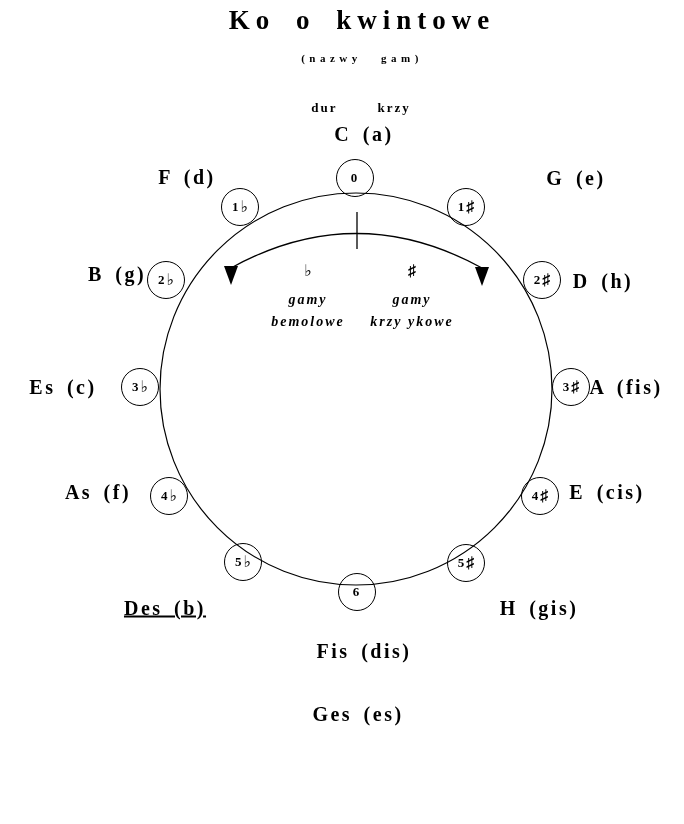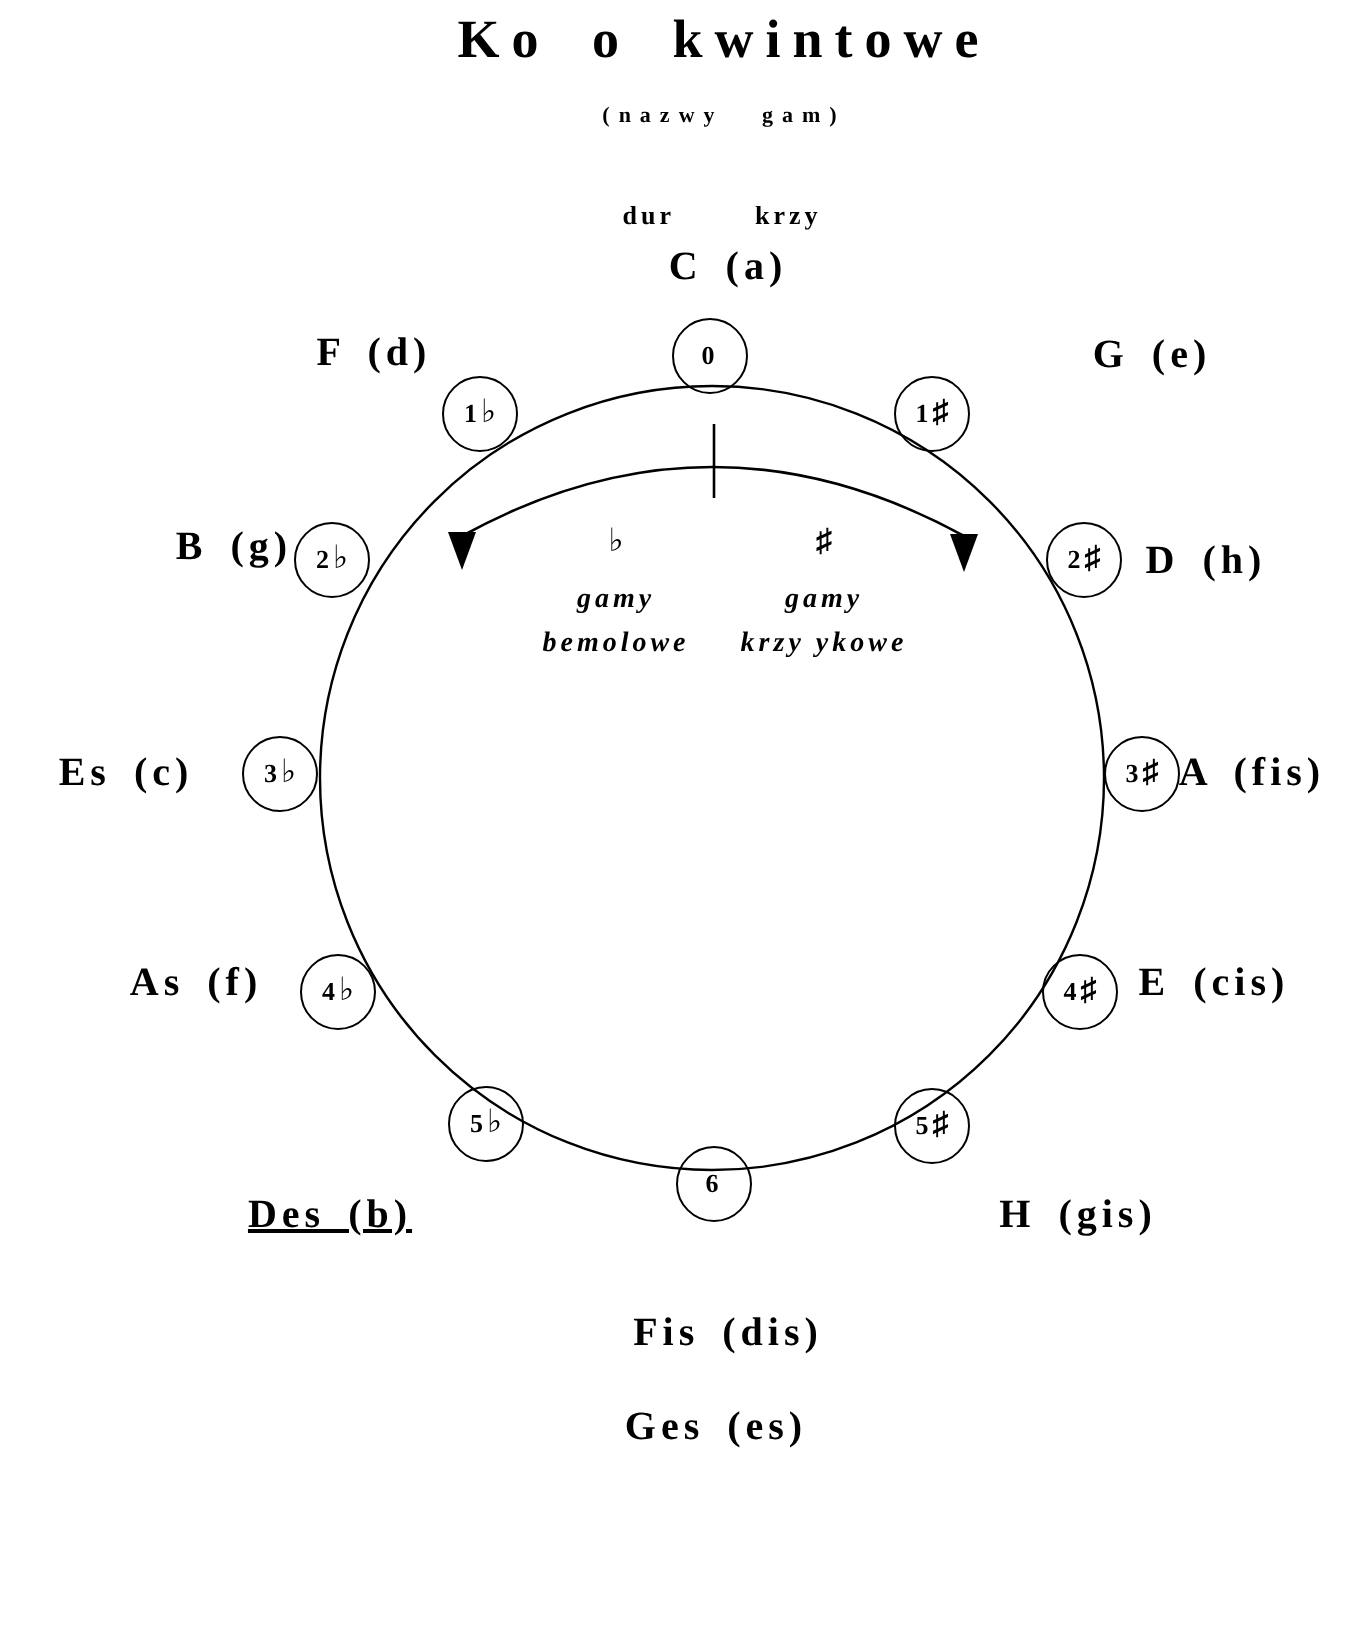--- a/index.html
+++ b/index.html
@@ -87,21 +87,21 @@
     <span class="ln">gamy</span>
     <span class="ln">krzy ykowe</span>
   </div>
 
   <div class="abs ctr node-label" style="left:364px; top:134px;">C (a)</div>
   <div class="abs ctr node-label" style="left:530px; top:178px;margin-left:46px;">G (e)</div>
   <div class="abs ctr node-label" style="left:603px; top:281px;text-align:right;">D (h)</div>
   <div class="abs ctr node-label" style="left:626px; top:387px;">A (fis)</div>
   <div class="abs ctr node-label" style="left:607px; top:492px;">E (cis)</div>
   <div class="abs ctr node-label" style="left:539px; top:608px;">H (gis)</div>
-  <div class="abs ctr node-label" style="left:364px; top:651px;margin-top:16px;">Fis (dis)</div>
+  <div class="abs ctr node-label" style="left:364px; top:651px;">Fis (dis)</div>
   <div class="abs ctr node-label" style="left:358px; top:714px;">Ges (es)</div>
   <div class="abs ctr node-label" style="left:165px; top:608px;text-decoration:underline;">Des (b)</div>
   <div class="abs ctr node-label" style="left:98px;  top:492px;">As (f)</div>
   <div class="abs ctr node-label" style="left:63px;  top:387px;">Es (c)</div>
   <div class="abs ctr node-label" style="left:98px;  top:274px;margin-left:19px;">B (g)</div>
   <div class="abs ctr node-label" style="left:187px; top:177px;">F (d)</div>
 
   <div class="abs ctr badge" style="left:355px; top:178px;">
     <span>0</span>
       <span class="acc"></span>

